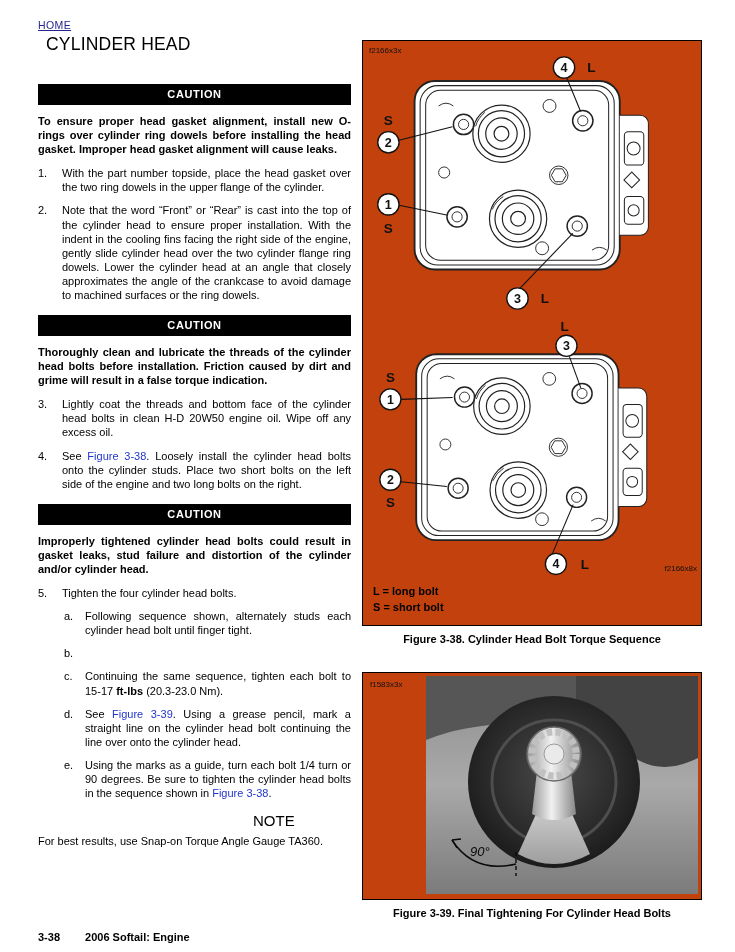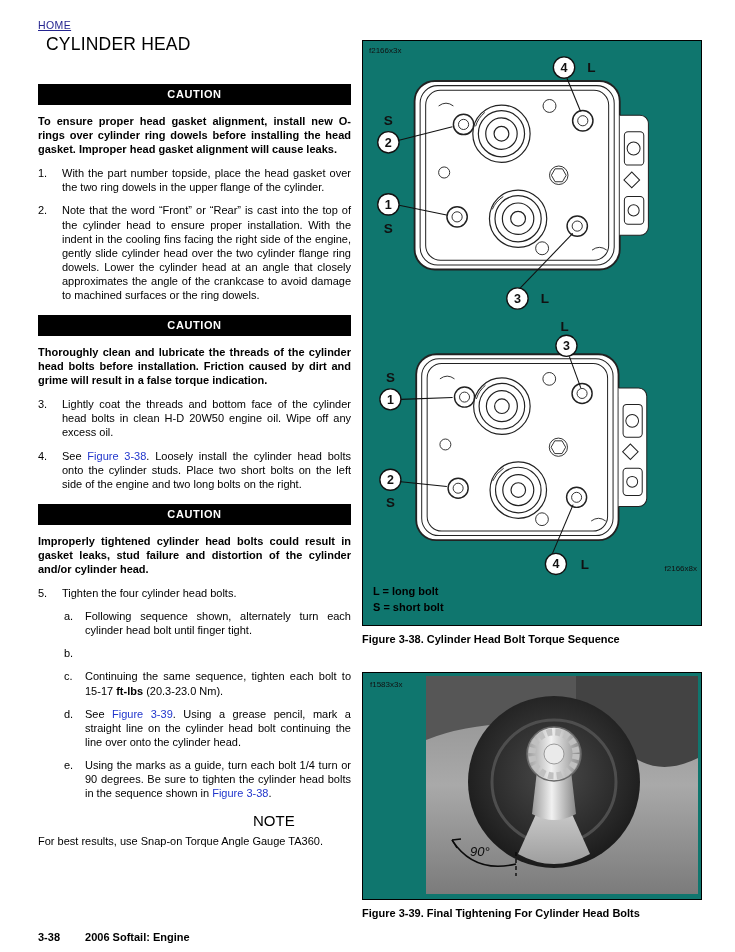--- a/index.html
+++ b/index.html
@@ -35,32 +35,32 @@
   .step { display: flex; margin: 0 0 9px; }
   .step .num { flex: none; width: 24px; }
   .step .body { flex: 1; text-align: justify; }
   .step.sub { padding-left: 26px; }
   .step.sub .num { width: 21px; }
   .flink { color: #2136cc; text-decoration: none; cursor: pointer; }
   .bold-inline { font-weight: bold; }
   .note-label { font-size: 15px; margin: 11px 0 4px; margin-left: 215px; }
   .note-text { text-align: justify; margin: 0; }
   .right-col { position: absolute; left: 362px; top: 40px; width: 340px; }
-  .figbox { position: relative; border: 1px solid #000; background: #0f766e; }
+  .figbox { position: relative; border: 1px solid #000; background: #c2410c; }
   .fig38box { height: 586px; }
   .fig39box { height: 228px; margin-top: 27px; }
   .figcode { position: absolute; font-size: 8px; color: #111; }
   .code-top { left: 6px; top: 5px; }
   .code-bot { right: 4px; top: 523px; }
   .code-photo { left: 7px; top: 7px; }
   .draw { display: block; margin: 0 auto; }
   .draw-top { width: 330px; height: 262px; margin-top: 12px; }
   .draw-bot { width: 330px; height: 266px; margin-top: 4px; }
   .legend { position: absolute; left: 10px; bottom: 10px; font-weight: bold; font-size: 11px; line-height: 1.4; }
-  .figcap { text-align: left; font-weight: bold; font-size: 11px; margin: 7px 0 0; }
+  .figcap { text-align: center; font-weight: bold; font-size: 11px; margin: 7px 0 0; }
   .photo-svg { position: absolute; right: 3px; top: 3px; }
   .callout-num { font-size: 13px; font-weight: bold; text-anchor: middle; fill: #111; font-family: "Liberation Sans", sans-serif; }
   .bolt-letter { font-size: 14px; font-weight: bold; fill: #111; font-family: "Liberation Sans", sans-serif; }
   .bolt-letter.mid { text-anchor: middle; }
   .footer { position: absolute; left: 38px; top: 931px; font-size: 11px; font-weight: bold; }
   .footer .doc { margin-left: 22px; }
 </style>
 </head>
 <body>
 
@@ -106,21 +106,21 @@
     </div>
     <p class="bold-par">Improperly tightened cylinder head bolts could result in gasket leaks, stud failure and distortion of the cylinder and/or cylinder head.</p>
 
     <div class="step">
       <span class="num">5.</span>
       <span class="body">Tighten the four cylinder head bolts.</span>
     </div>
 
     <div class="step sub">
       <span class="num">a.</span>
-      <span class="body">Following sequence shown, alternately turn each cylinder head bolt until finger tight.</span>
+      <span class="body">Following sequence shown, alternately studs each cylinder head bolt until finger tight.</span>
     </div>
 
     <div class="step sub">
       <span class="num">b.</span>
     </div>
 
     <div class="step sub">
       <span class="num">c.</span>
       <span class="body"><span>Continuing the same sequence, tighten each bolt to 15-17 </span><span class="bold-inline">ft-lbs</span><span> (20.3-23.0 Nm).</span></span>
     </div>

